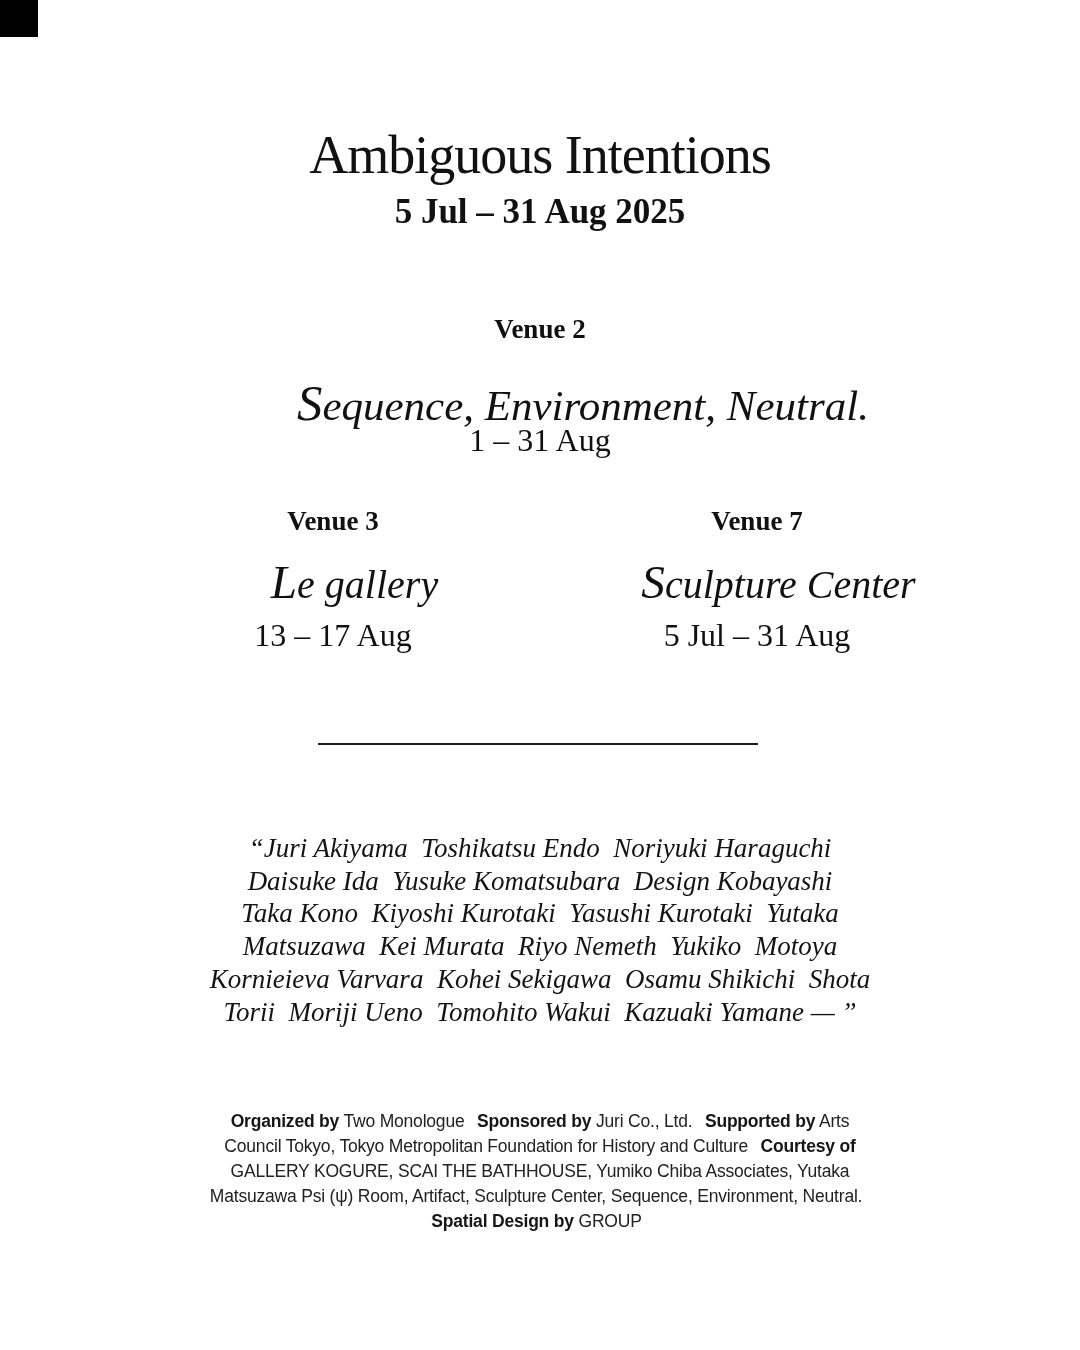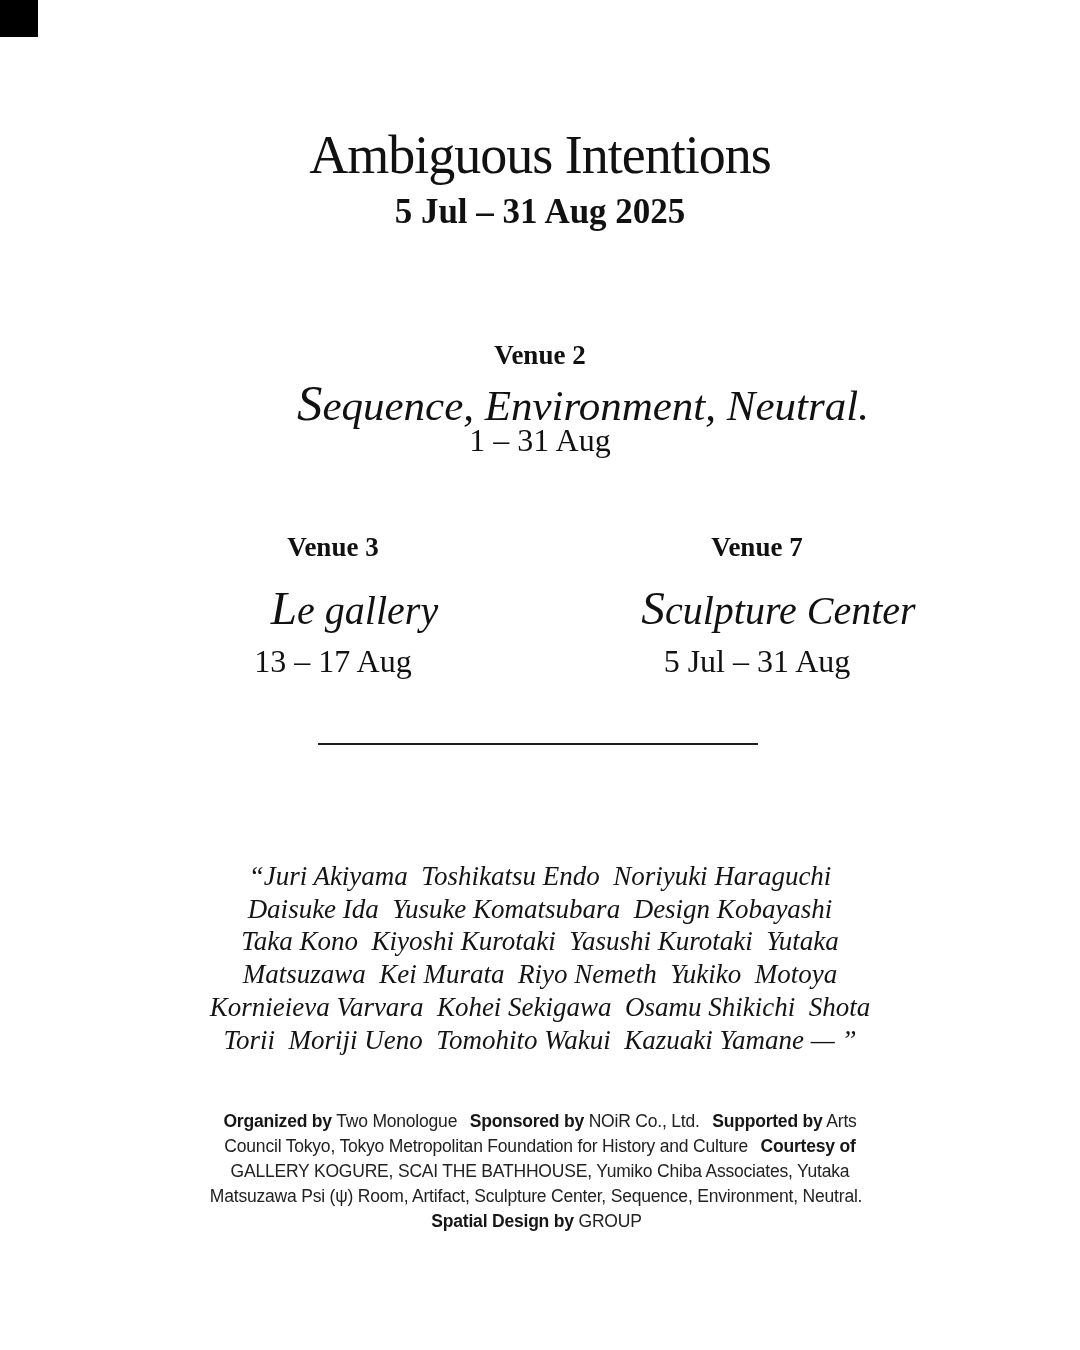--- a/index.html
+++ b/index.html
@@ -41,21 +41,20 @@
     top: 192px;
     font-size: 35px;
     font-weight: 700;
     letter-spacing: 0px;
     color: #111111;
   }
   .venue-label {
     font-size: 27px;
     font-weight: 700;
     color: #111111;
-    margin-top: 26px;
   }
   .venue-name {
     font-size: 41px;
     font-style: italic;
     font-weight: 400;
     color: #111111;
     padding-left: 43px;
   }
   .venue-name::first-letter {
     font-size: 118%;
@@ -81,21 +80,21 @@
 
   .divider {
     position: absolute;
     left: 318px;
     top: 743px;
     width: 440px;
     height: 0;
     border-top: 2px solid #1c1c1c;
   }
   .artists {
-    top: 860px;
+    top: 832px;
     font-size: 27px;
     font-style: italic;
     line-height: 32.7px;
     color: #141414;
   }
   .artist-line {
     white-space: pre-wrap;
   }
   .credits {
     position: absolute;
@@ -146,19 +145,19 @@
     <div class="artist-line">“Juri Akiyama  Toshikatsu Endo  Noriyuki Haraguchi</div>
     <div class="artist-line">Daisuke Ida  Yusuke Komatsubara  Design Kobayashi</div>
     <div class="artist-line">Taka Kono  Kiyoshi Kurotaki  Yasushi Kurotaki  Yutaka</div>
     <div class="artist-line">Matsuzawa  Kei Murata  Riyo Nemeth  Yukiko  Motoya</div>
     <div class="artist-line">Kornieieva Varvara  Kohei Sekigawa  Osamu Shikichi  Shota</div>
     <div class="artist-line">Torii  Moriji Ueno  Tomohito Wakui  Kazuaki Yamane — ”</div>
   </div>
 
   <p class="credits">
     <span class="credit-seg"><b>Organized by</b> <span>Two Monologue</span></span>
-    <span class="credit-seg"><b>Sponsored by</b> <span>NOiR Co., Ltd.</span></span>
+    <span class="credit-seg"><b>Sponsored by</b> <span>Juri Co., Ltd.</span></span>
     <span class="credit-seg"><b>Supported by</b> <span>Arts Council Tokyo, Tokyo Metropolitan Foundation for History and Culture</span></span>
     <span class="credit-seg"><b>Courtesy of</b> <span>GALLERY KOGURE, SCAI THE BATHHOUSE, Yumiko Chiba Associates, Yutaka Matsuzawa Psi (ψ) Room, Artifact, Sculpture Center, Sequence, Environment, Neutral.</span></span>
     <span class="credit-seg"><b>Spatial Design by</b> <span>GROUP</span></span>
   </p>
 
 </div>
 
 </body></html>

